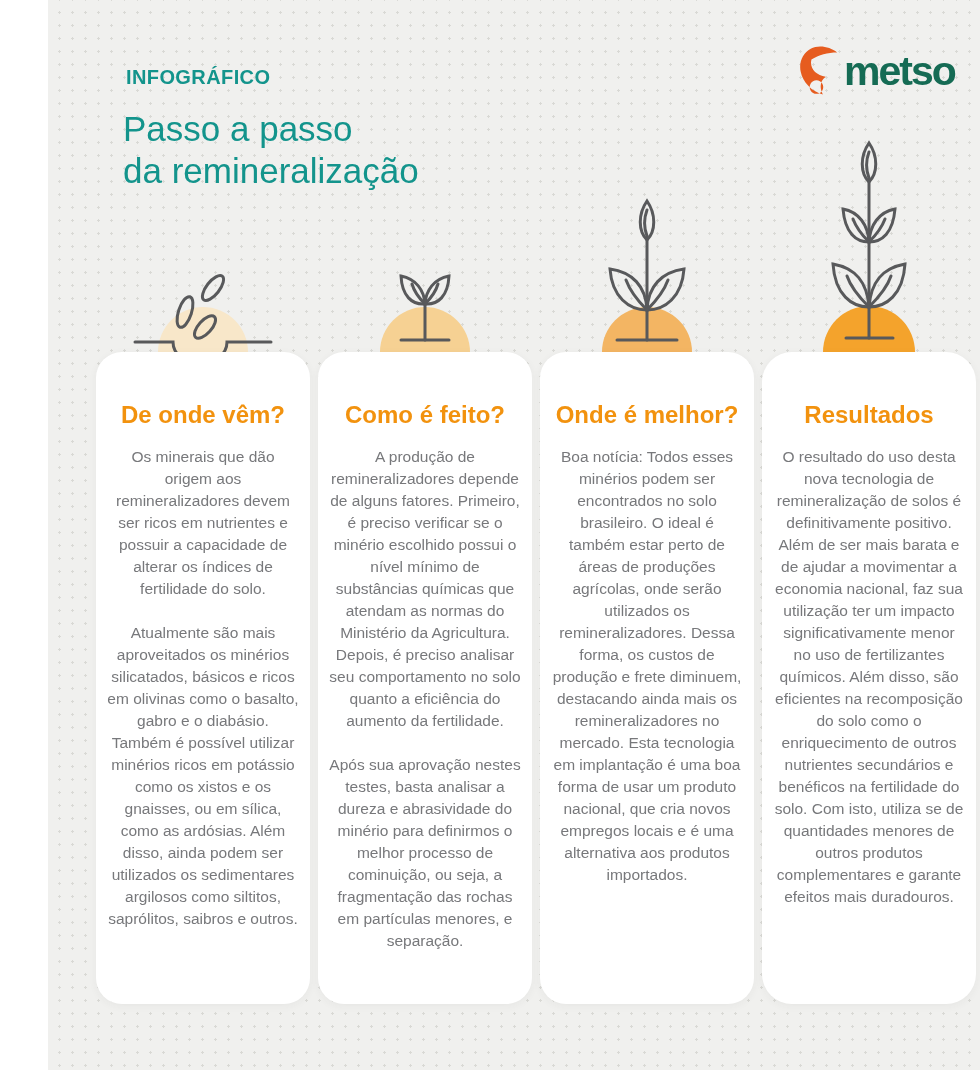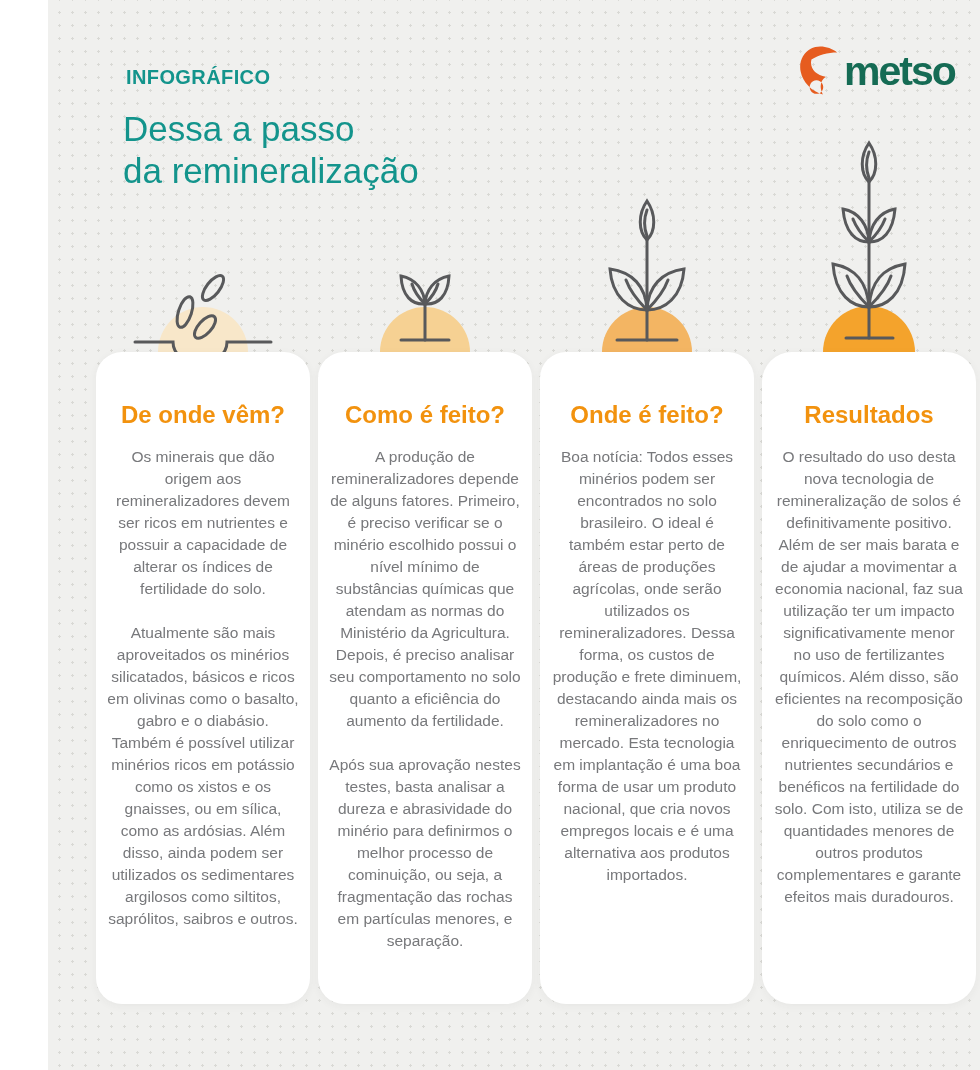--- a/index.html
+++ b/index.html
@@ -59,21 +59,21 @@
   .stage.s2{left:332px;top:262px;}
   .stage.s3{left:544px;top:192px;}
   .stage.s4{left:761px;top:126px;}
 </style>
 </head>
 <body>
 
 <div class="canvas">
 
   <div class="kicker">INFOGRÁFICO</div>
-  <div class="title">Dessa a passo
+  <div class="title">Passo a passo
 da remineralização</div>
 
   <div class="logo">
     <svg class="logo-symbol" viewBox="0 0 56 72">
       <path fill-rule="evenodd" d="M52,10 C42,2 26,-1 15,5 C4,11 -2,24 1,37 C4,52 16,64 32,69 C27,59 28,50 36,44 C22,42 13,32 16,20 C26,13 39,10 52,10 Z
            M23,49 a9.5,9.5 0 1,0 0.1,0 Z" fill="#e65c1f"></path>
     </svg>
     <div class="logo-word">metso</div>
   </div>
 
@@ -137,21 +137,21 @@
     <p>Após sua aprovação nestes testes, basta analisar a dureza e abrasividade do minério para definirmos o melhor processo de cominuição, ou seja, a fragmentação das rochas em partículas menores, e separação.</p>
   </div>
 
   <div class="card c1">
     <h2>De onde vêm?</h2>
     <p>Os minerais que dão origem aos remineralizadores devem ser ricos em nutrientes e possuir a capacidade de alterar os índices de fertilidade do solo.</p>
     <p>Atualmente são mais aproveitados os minérios silicatados, básicos e ricos em olivinas como o basalto, gabro e o diabásio. Também é possível utilizar minérios ricos em potássio como os xistos e os gnaisses, ou em sílica, como as ardósias. Além disso, ainda podem ser utilizados os sedimentares argilosos como siltitos, saprólitos, saibros e outros.</p>
   </div>
 
   <div class="card c3">
-    <h2>Onde é feito?</h2>
+    <h2>Onde é melhor?</h2>
     <p>Boa notícia: Todos esses minérios podem ser encontrados no solo brasileiro. O ideal é também estar perto de áreas de produções agrícolas, onde serão utilizados os remineralizadores. Dessa forma, os custos de produção e frete diminuem, destacando ainda mais os remineralizadores no mercado. Esta tecnologia em implantação é uma boa forma de usar um produto nacional, que cria novos empregos locais e é uma alternativa aos produtos importados.</p>
   </div>
 
   <div class="card c4">
     <h2>Resultados</h2>
     <p>O resultado do uso desta nova tecnologia de remineralização de solos é definitivamente positivo. Além de ser mais barata e de ajudar a movimentar a economia nacional, faz sua utilização ter um impacto significativamente menor no uso de fertilizantes químicos. Além disso, são eficientes na recomposição do solo como o enriquecimento de outros nutrientes secundários e benéficos na fertilidade do solo. Com isto, utiliza se de quantidades menores de outros produtos complementares e garante efeitos mais duradouros.</p>
   </div>
 
 </div>
 

